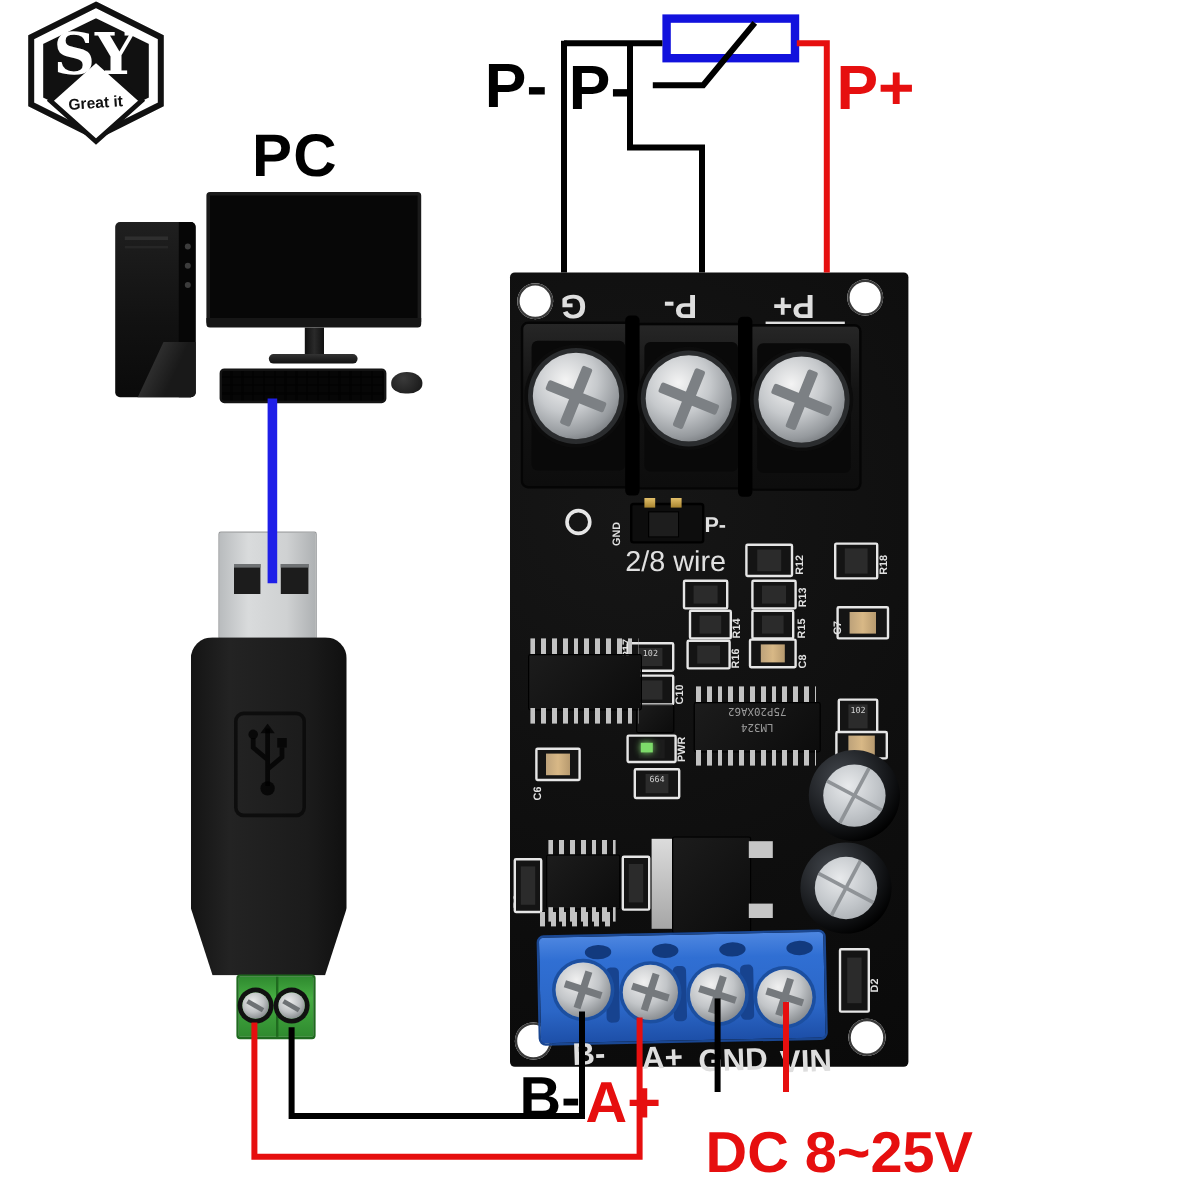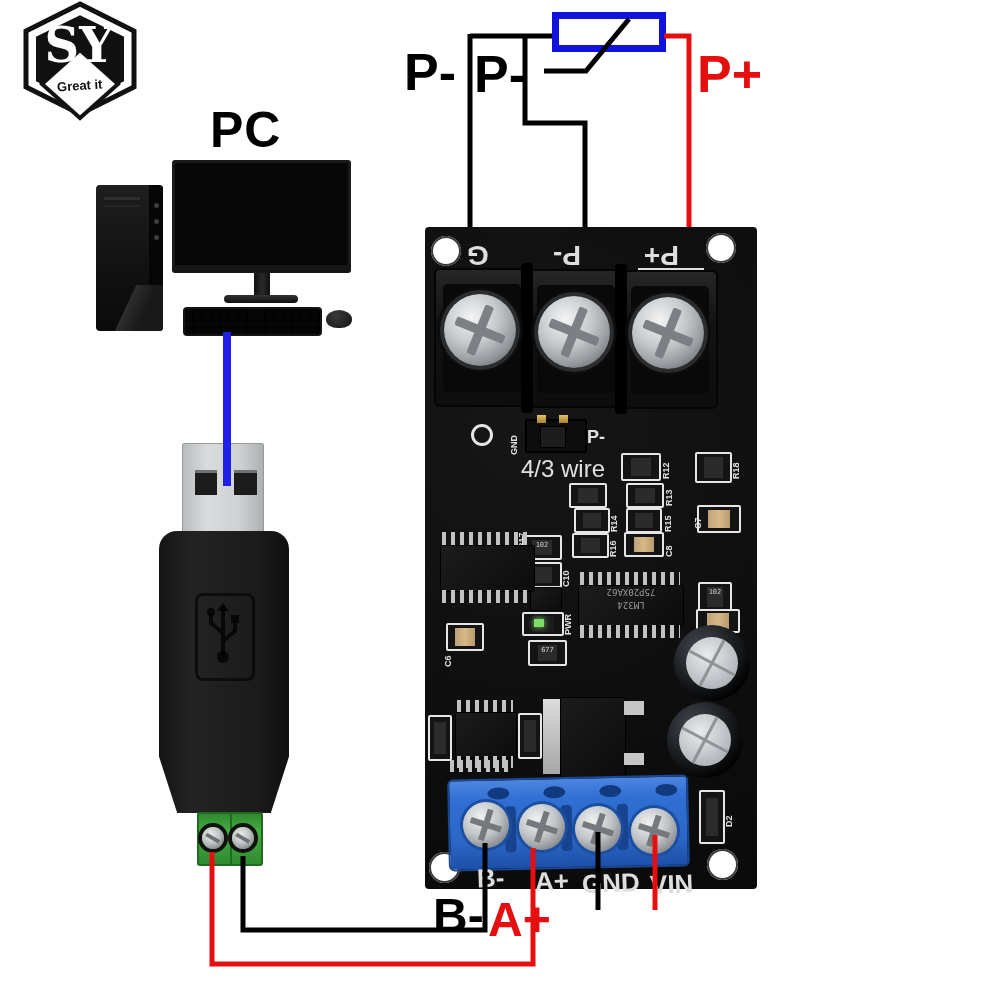--- a/index.html
+++ b/index.html
@@ -173,21 +173,21 @@
     <div class="abs screw" style="left:207px;top:70px;width:72px;height:72px;"></div>
 
     <div class="abs" style="left:46px;top:197px;width:16px;height:16px;border:3px solid #e6e6e6;border-radius:50%;"></div>
     <div class="abs clabel vert" style="left:84px;top:228px;font-size:9px;">GND</div>
     <div class="abs jumper" style="left:100px;top:192px;width:58px;height:30px;">
       <div class="jpin" style="left:10px;"></div>
       <div class="jpin" style="left:32px;"></div>
       <div class="cap"></div>
     </div>
     <div class="abs clabel" style="left:162px;top:200px;font-size:18px;">P-</div>
-    <div class="abs clabel" style="left:96px;top:228px;font-size:24px;font-weight:normal;">4/3 wire</div>
+    <div class="abs clabel" style="left:96px;top:228px;font-size:24px;font-weight:normal;">2/8 wire</div>
 
     <div class="abs smd" style="left:196px;top:226px;width:36px;height:24px;">
         <div class="body"></div>
       </div>
     <div class="abs clabel vert" style="left:236px;top:252px;">R12</div>
     <div class="abs smd" style="left:144px;top:256px;width:34px;height:21px;">
         <div class="body"></div>
       </div>
     <div class="abs smd" style="left:201px;top:256px;width:34px;height:21px;">
         <div class="body"></div>
@@ -234,21 +234,21 @@
         <div class="body"></div>
       </div>
     <div class="abs clabel vert" style="left:136px;top:360px;">C10</div>
 
     <div class="abs smd" style="left:97px;top:385px;width:38px;height:20px;">
       <div class="body" style="background:#1c1c1c;"></div>
       <div class="abs" style="left:10px;top:5px;width:10px;height:8px;background:#7ddb6a;box-shadow:0 0 6px #7ddb6a;"></div>
     </div>
     <div class="abs clabel vert" style="left:138px;top:408px;">PWR</div>
     <div class="abs smd" style="left:103px;top:413px;width:35px;height:22px;">
-      <div class="body">677</div>
+      <div class="body">664</div>
       </div>
 
     <div class="abs smd cap" style="left:21px;top:396px;width:34px;height:24px;">
         <div class="body"></div>
       </div>
     <div class="abs clabel vert" style="left:18px;top:440px;">C6</div>
 
     <div class="abs ic" style="left:105px;top:360px;width:30px;height:22px;"></div>
 
     <div class="abs pins-h" style="left:17px;top:305px;width:90px;height:13px;"></div>
@@ -328,14 +328,15 @@
     <path d="M485,843 V930 H243 V856" stroke="#000" stroke-width="5" fill="none"></path>
 
     <path d="M533,848 V964 H212 V852" stroke="#e60f0f" stroke-width="5" fill="none"></path>
 
     <path d="M598,832 V910" stroke="#000" stroke-width="5" fill="none"></path>
     <path d="M655,835 V910" stroke="#e60f0f" stroke-width="5" fill="none"></path>
   </svg>
 
   <div class="abs annot" style="left:433px;top:892px;font-size:48px;">B-</div>
   <div class="abs annot red" style="left:488px;top:896px;font-size:48px;">A+</div>
+  <div class="abs annot red" style="left:588px;top:938px;font-size:48px;">DC 8~25V</div>
 
 </div>
 
 </body></html>

